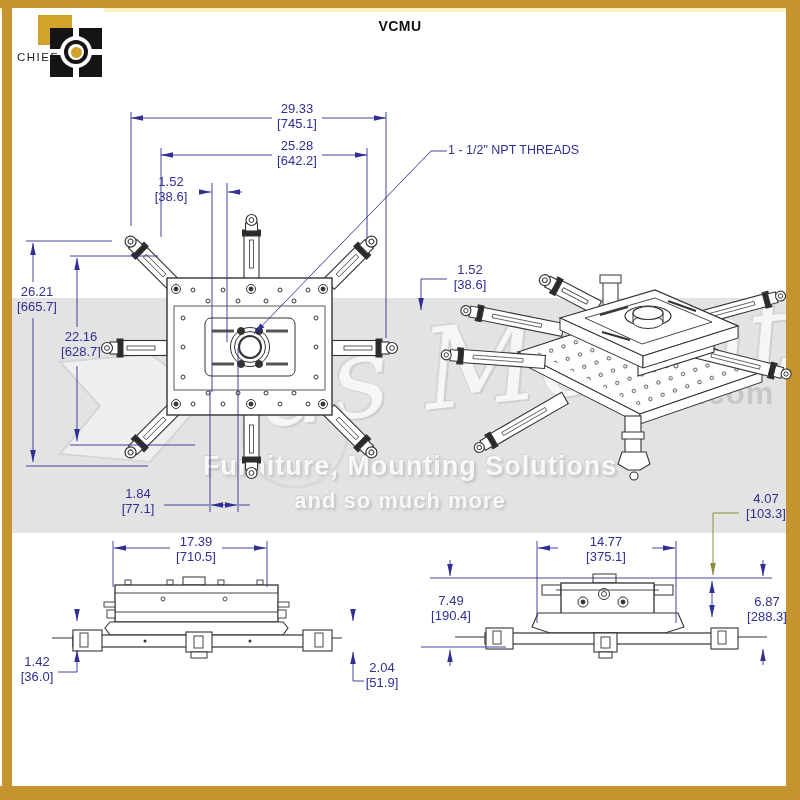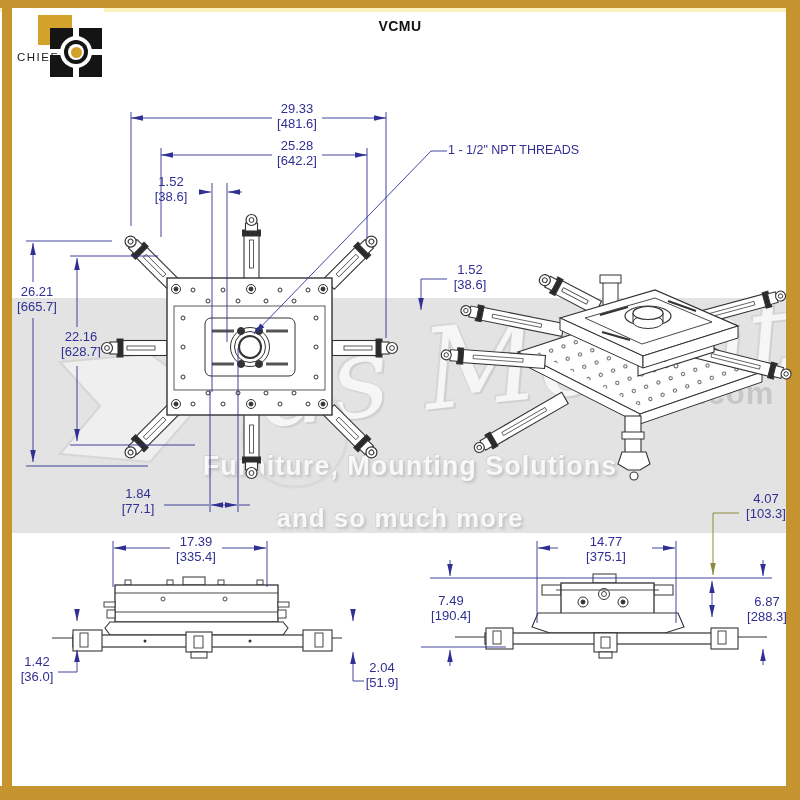--- a/index.html
+++ b/index.html
@@ -31,21 +31,21 @@
   
   .band{position:absolute;left:12px;top:298px;width:774px;height:235px;background:#E3E3E3;}
   .wm-script{position:absolute;left:258px;top:292px;font-family:"DejaVu Serif",serif;
              font-style:italic;font-size:112px;color:#fafafa;white-space:nowrap;
              text-shadow:2px 2px 0 #cdcdcd,-2px -2px 0 #d6d6d6,0 0 2px #c9c9c9;
              transform:rotate(-6deg);opacity:.85;}
   .wm-bold{position:absolute;white-space:nowrap;font-weight:bold;letter-spacing:1px;
            color:#f8f8f8;text-shadow:1px 1px 0 #c9c9c9,-1px -1px 0 #d4d4d4,2px 2px 3px #bfbfbf;
            transform:translateX(-50%);}
   .wm1{left:410px;top:451px;font-size:27px;}
-  .wm2{left:400px;top:503px;font-size:26px;}
+  .wm2{left:400px;top:488px;font-size:22px;}
   .wm-com{position:absolute;left:698px;top:376px;font-size:31px;font-weight:bold;
           color:#c4c4c4;letter-spacing:1px;opacity:.9;}
   
   .draw{position:absolute;left:0;top:0;}
   
   .dim{position:absolute;color:#2F2F94;font-size:13px;line-height:1.18;text-align:center;
        white-space:nowrap;transform:translateX(-50%);}
   .callout{position:absolute;color:#2F2F94;font-size:12.5px;white-space:nowrap;}
 </style>
 </head>
@@ -347,21 +347,21 @@
     <div class="ring r2"></div>
     <div class="ring r3"></div>
     <div class="ring r4"></div>
     <div class="logo-text">CHIEF</div>
   </div>
 
   <div class="title">VCMU</div>
 
   <div class="dim" style="left:297px;top:101px">
     <div>29.33</div>
-    <div>[481.6]</div>
+    <div>[745.1]</div>
   </div>
   <div class="dim" style="left:297px;top:138px">
     <div>25.28</div>
     <div>[642.2]</div>
   </div>
   <div class="dim" style="left:171px;top:174px">
     <div>1.52</div>
     <div>[38.6]</div>
   </div>
   <div class="callout" style="left:448px;top:143px">1 - 1/2" NPT THREADS</div>
@@ -376,21 +376,21 @@
   <div class="dim" style="left:81px;top:329px">
     <div>22.16</div>
     <div>[628.7]</div>
   </div>
   <div class="dim" style="left:138px;top:486px">
     <div>1.84</div>
     <div>[77.1]</div>
   </div>
   <div class="dim" style="left:196px;top:534px">
     <div>17.39</div>
-    <div>[335.4]</div>
+    <div>[710.5]</div>
   </div>
   <div class="dim" style="left:37px;top:654px">
     <div>1.42</div>
     <div>[36.0]</div>
   </div>
   <div class="dim" style="left:382px;top:660px">
     <div>2.04</div>
     <div>[51.9]</div>
   </div>
   <div class="dim" style="left:451px;top:593px">

